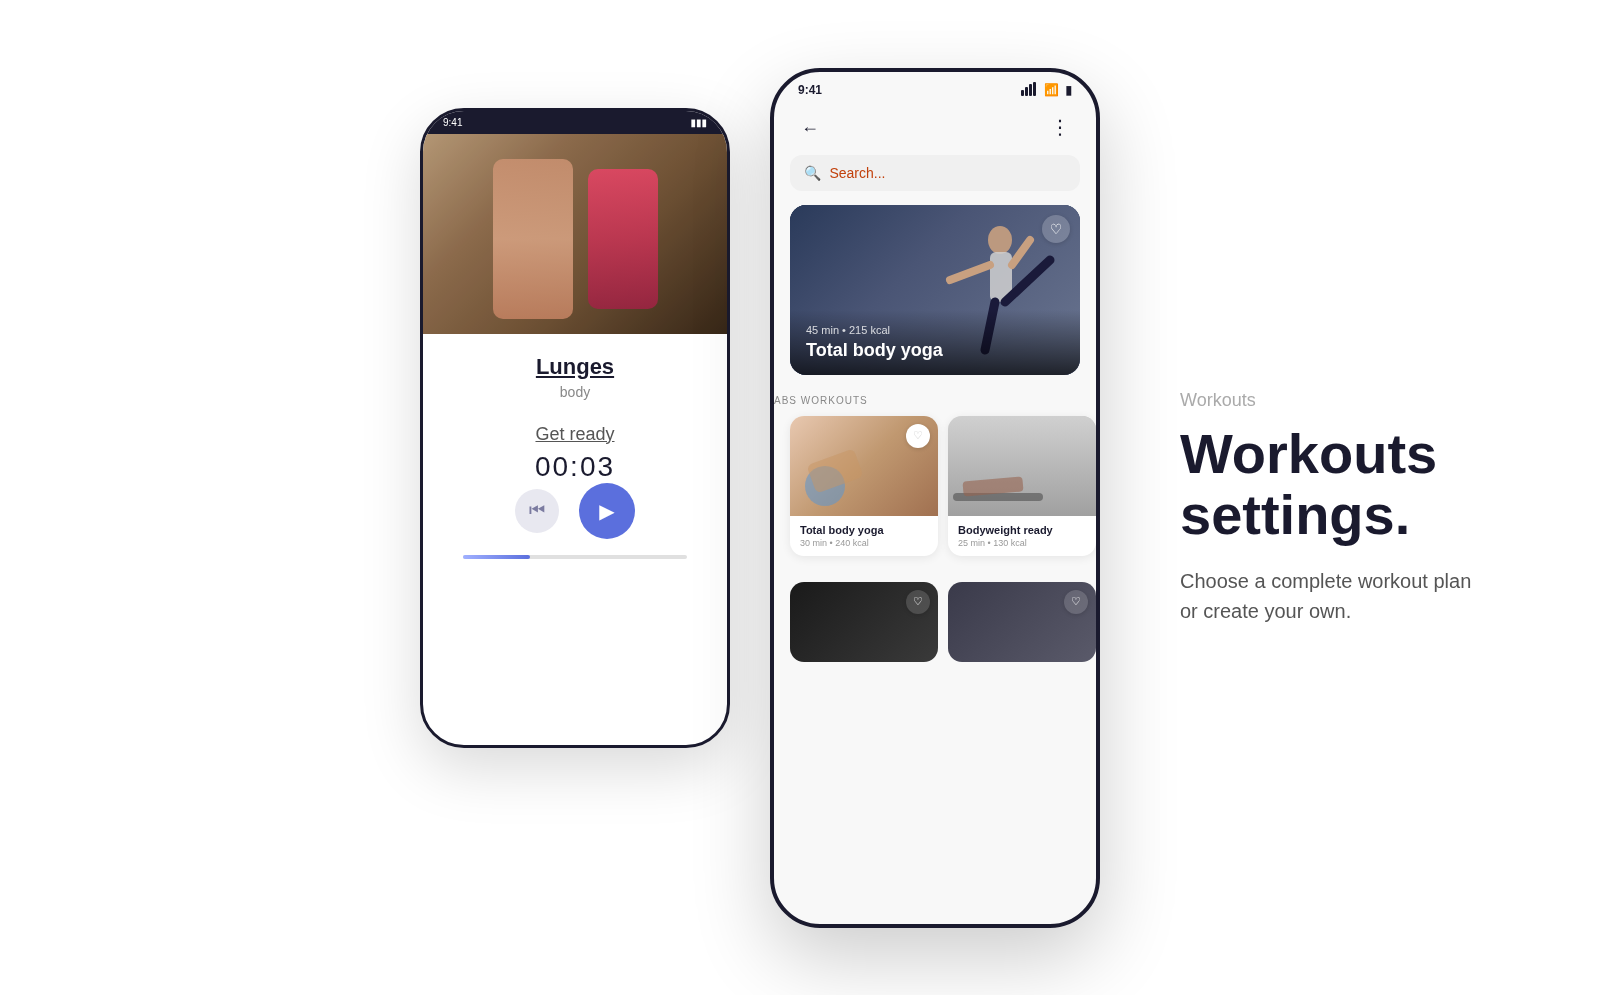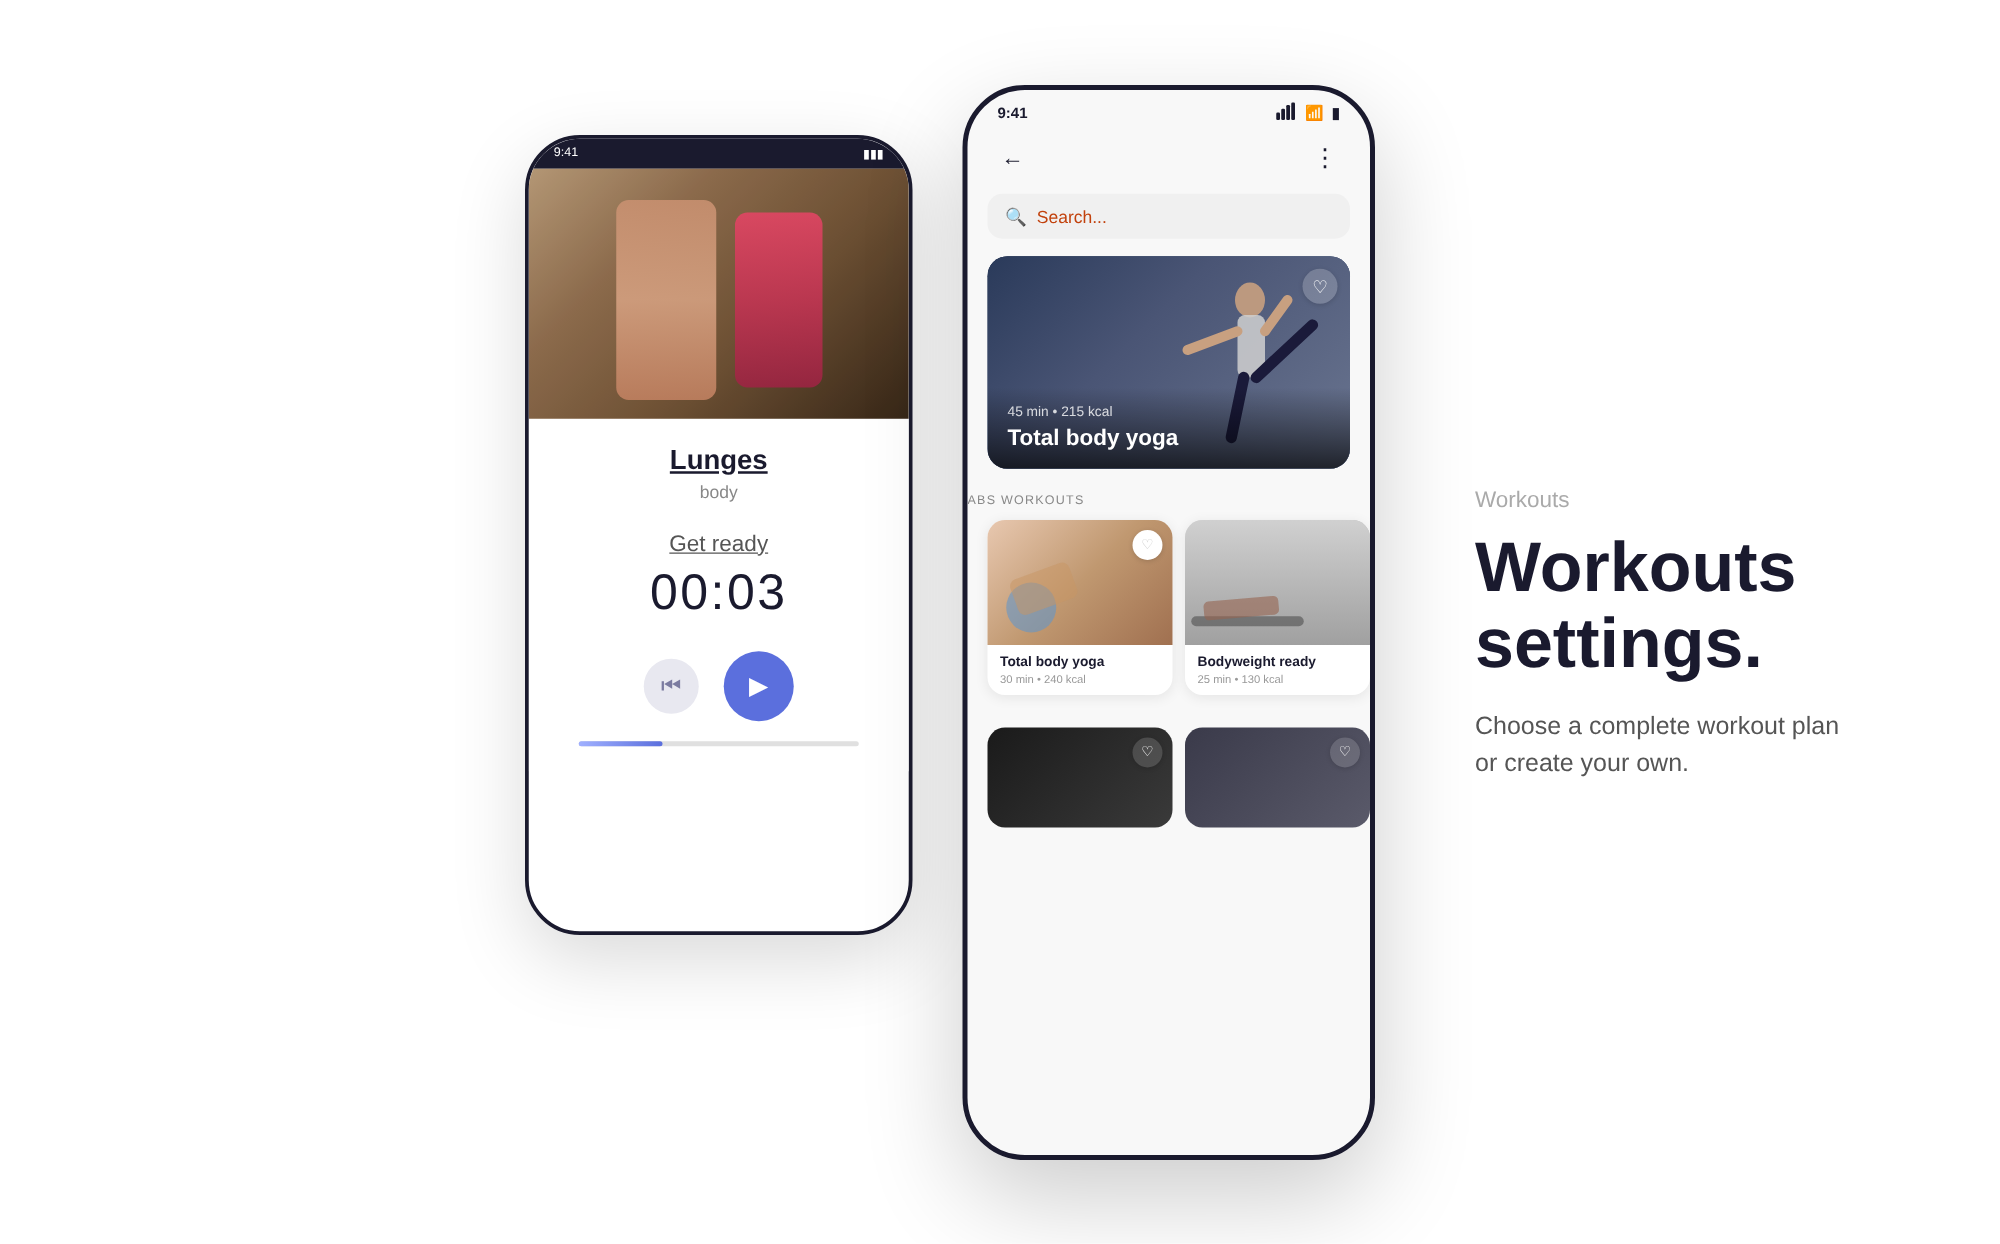--- a/index.html
+++ b/index.html
@@ -131,24 +131,23 @@
       color: #888;
       margin-bottom: 24px;
     }
     .get-ready-text {
       font-size: 18px;
       color: #555;
       margin-bottom: 6px;
       text-decoration: underline;
     }
     .timer-display {
-      font-size: 40px;
+      font-size: 28px;
       font-weight: 300;
       color: #1a1a2e;
-      margin-bottom: 24px;
       letter-spacing: 2px;
     }
     .controls {
       display: flex;
       align-items: center;
       justify-content: center;
       gap: 20px;
       margin-bottom: 16px;
     }
     .btn-prev {

